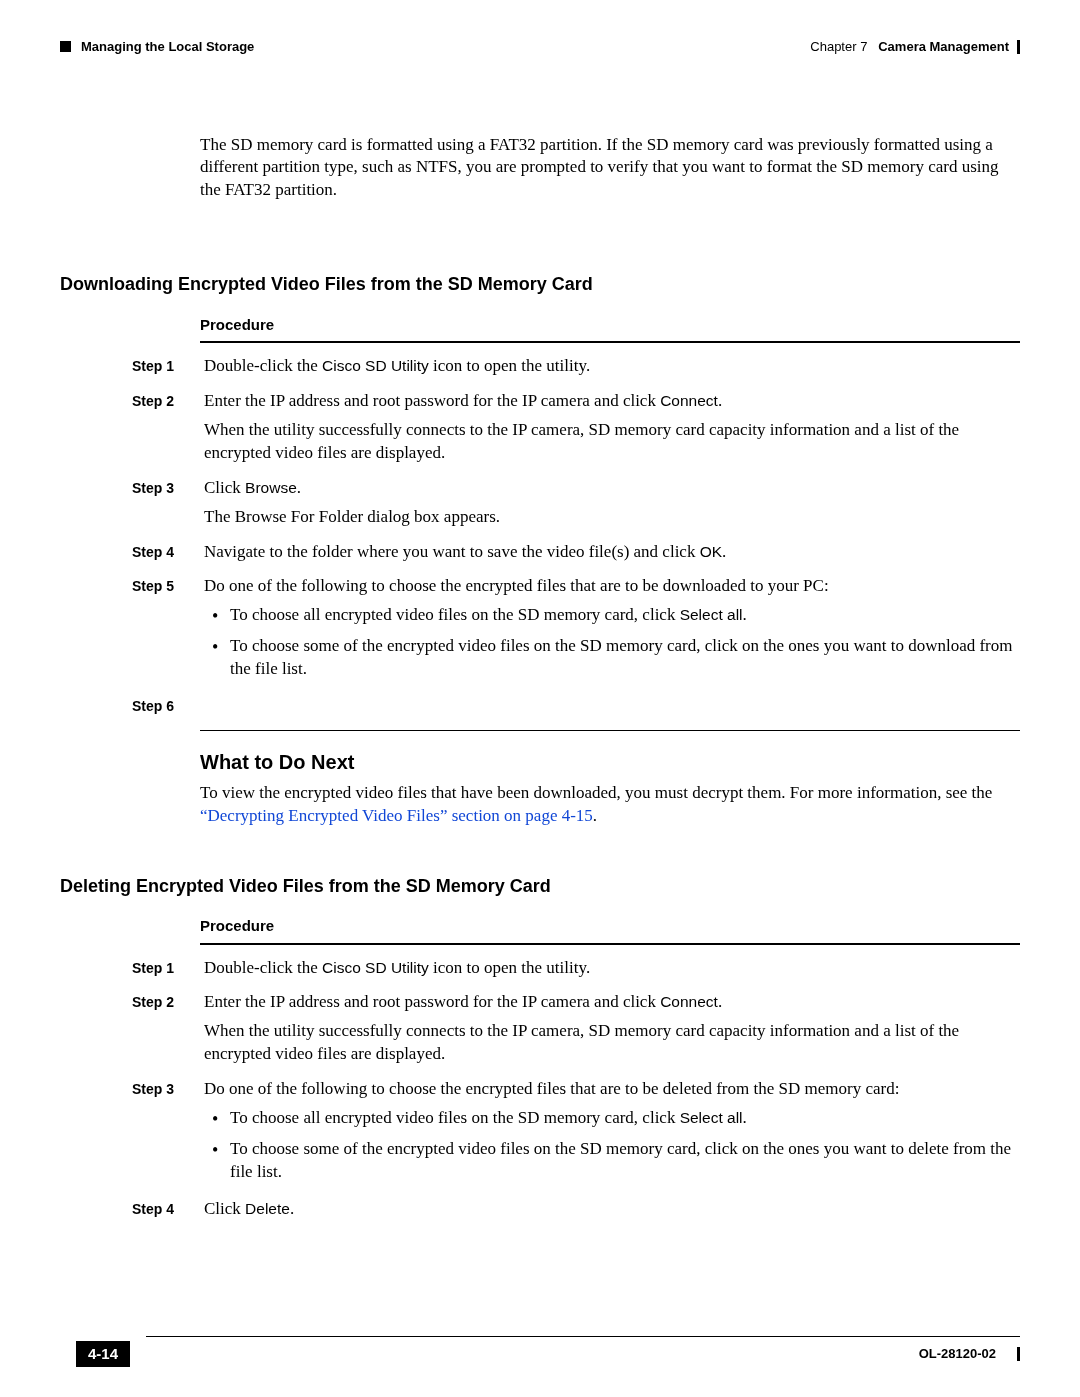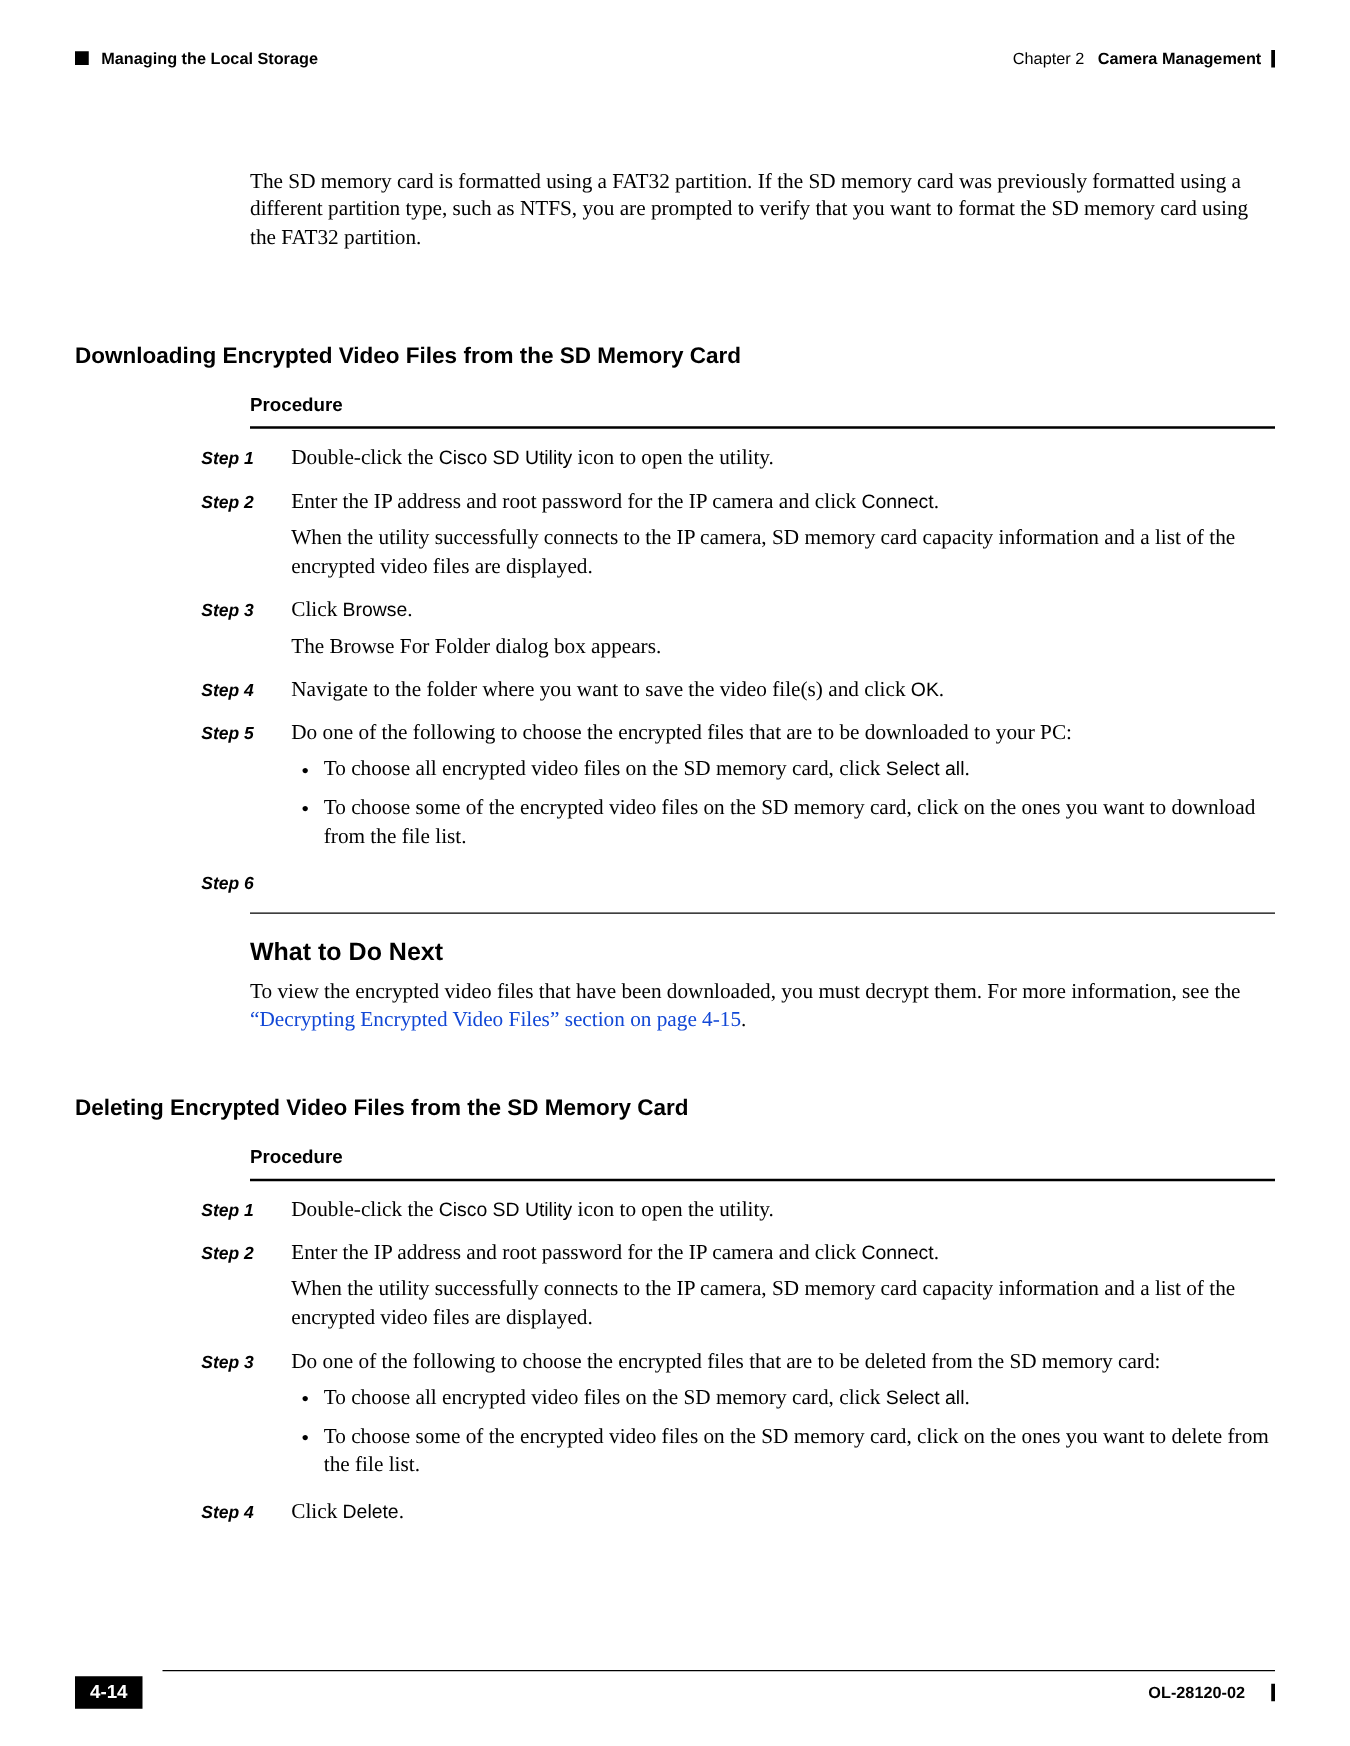--- a/index.html
+++ b/index.html
@@ -62,23 +62,22 @@
   .step-row {
     display: flex;
     margin-bottom: 6px;
   }
   .step-label {
     font-family: Arial, Helvetica, sans-serif;
     font-weight: bold;
     font-size: 14px;
     width: 72px;
     flex-shrink: 0;
-    margin-left: 101px;
+    margin-left: 72px;
     padding-top: 2px;
-    font-style: italic;
   }
   .step-body { flex: 1; padding-right: 4px; }
   .step-body p { margin-bottom: 6px; }
   .step-body ul { list-style: none; margin-top: 4px; }
   .step-body li { position: relative; padding-left: 26px; margin-bottom: 8px; }
   .step-body li::before { content: "•"; position: absolute; left: 8px; top: 0; font-size: 18px; }
 
   .ui { font-family: Arial, Helvetica, sans-serif; font-size: 15.5px; }
 
   .what-next-block { margin-left: 140px; margin-right: 6px; margin-top: 4px; }
@@ -86,21 +85,21 @@
     font-family: Arial, Helvetica, sans-serif;
     font-weight: bold;
     font-size: 20px;
     margin-bottom: 6px;
   }
   .link { color: #1147d6; }
 
   .footer {
     position: absolute;
     bottom: 30px;
-    left: 48px;
+    left: 64px;
     right: 60px;
     padding-left: 12px;
   }
   .footer-line { height: 1px; background: #000; margin-left: 70px; }
   .footer-row {
     display: flex;
     justify-content: space-between;
     align-items: center;
     margin-top: 4px;
   }
@@ -129,21 +128,21 @@
 <body>
 
 <div class="page">
 
   <div class="header-row">
     <div class="header-left">
       <span class="black-square"></span>
       <span>Managing the Local Storage</span>
     </div>
     <div class="header-right">
-      <span><span class="chapter-normal">Chapter 2</span>&nbsp;&nbsp;&nbsp;<span>Camera Management</span></span>
+      <span><span class="chapter-normal">Chapter 7</span>&nbsp;&nbsp;&nbsp;<span>Camera Management</span></span>
       <span class="header-bar"></span>
     </div>
   </div>
 
   <p class="intro-para">The SD memory card is formatted using a FAT32 partition. If the SD memory card was previously formatted using a different partition type, such as NTFS, you are prompted to verify that you want to format the SD memory card using the FAT32 partition.</p>
 
   <h1 class="section">Downloading Encrypted Video Files from the SD Memory Card</h1>
   <h2 class="subhead">Procedure</h2>
   <div class="rule-thick"></div>
 

